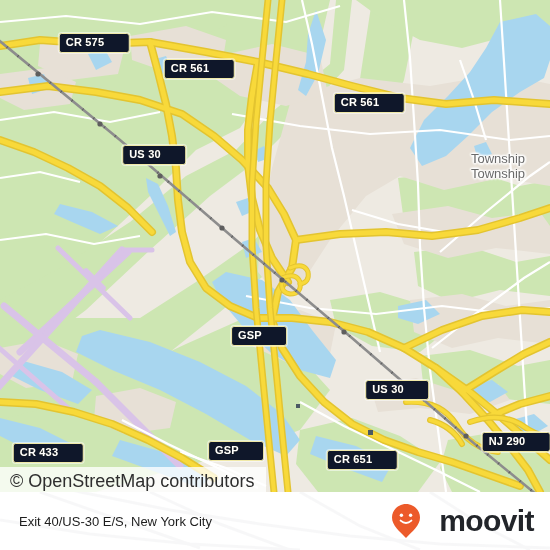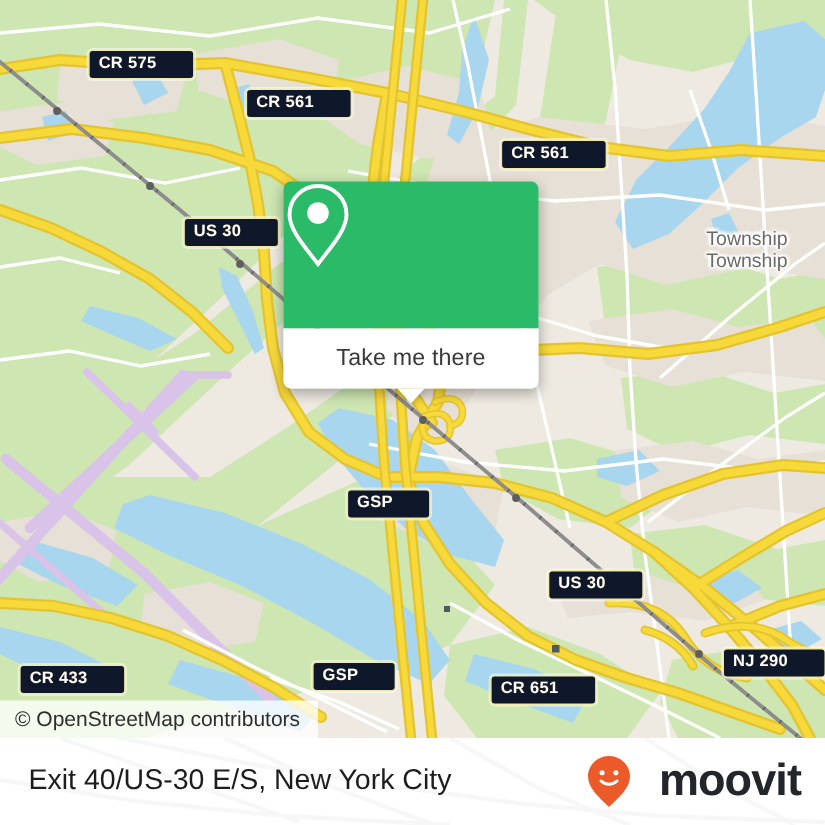--- a/index.html
+++ b/index.html
@@ -74,35 +74,35 @@
     border-right:9px solid transparent;
     border-top:10px solid #ffffff;
     filter:drop-shadow(0 2px 2px rgba(0,0,0,.18));
   }
 
   
   #attrib{
     position:absolute;left:0;top:467px;
     background:rgba(255,255,255,.78);
     padding:4px 12px 9px 10px;
-    font-size:14px;color:#2e2e2e;
+    font-size:18px;color:#2e2e2e;
     z-index:30;white-space:nowrap;
   }
 
   
   #footer{
     position:absolute;left:0;top:492px;width:550px;height:58px;
     background:#ffffff;
     display:flex;align-items:center;
     overflow:hidden;
   }
   #footer-watermark{position:absolute;left:0;top:-492px;width:550px;height:550px;opacity:.07;}
   #footer-title{
     position:relative;z-index:2;
-    margin-left:19px;font-size:19px;color:#1d1d1d;white-space:nowrap;
+    margin-left:19px;font-size:13px;color:#1d1d1d;white-space:nowrap;
   }
   #footer-logo{
     position:relative;z-index:2;margin-left:auto;margin-right:16px;
     display:flex;align-items:center;gap:18px;
   }
   #footer-logo .word{
     font-size:30px;font-weight:bold;color:#22252a;letter-spacing:-.6px;line-height:1;
   }
 </style>
 </head>
@@ -303,32 +303,20 @@
     <div class="shield" style="left:199px;top:69px;">CR 561</div>
     <div class="shield" style="left:369px;top:103px;">CR 561</div>
     <div class="shield" style="left:154px;top:155px;">US 30</div>
     <div class="shield" style="left:259px;top:336px;">GSP</div>
     <div class="shield" style="left:397px;top:390px;">US 30</div>
     <div class="shield" style="left:516px;top:442px;">NJ 290</div>
     <div class="shield" style="left:236px;top:451px;">GSP</div>
     <div class="shield" style="left:48px;top:453px;">CR 433</div>
     <div class="shield" style="left:362px;top:460px;">CR 651</div>
 
-    <div id="card">
-      <div id="card-top">
-        <svg width="46" height="58" viewBox="0 0 46 58">
-          <path d="M23,3 C12.5,3 4,11.5 4,22 C4,32 13,42 23,55 C33,42 42,32 42,22 C42,11.5 33.5,3 23,3 Z" fill="none" stroke="#ffffff" stroke-width="2.6"></path>
-          <circle cx="23" cy="21" r="7.2" fill="#ffffff"></circle>
-        </svg>
-      </div>
-      <div id="card-bottom">
-        <span class="cta">Take me there</span>
-        <div id="card-tail"></div>
-      </div>
-    </div>
 
     <div id="attrib">© OpenStreetMap contributors</div>
   </div>
 
   <div id="footer">
     <svg id="footer-watermark" viewBox="0 0 550 550">
       <g stroke="#9aa0a6" fill="none" stroke-width="3">
         <path d="M0,470 L80,492 L170,510 L260,524 L350,536 L440,544 L550,548"></path>
         <path d="M40,492 L120,520 L200,548"></path>
         <path d="M150,492 L220,524 L290,550"></path>

